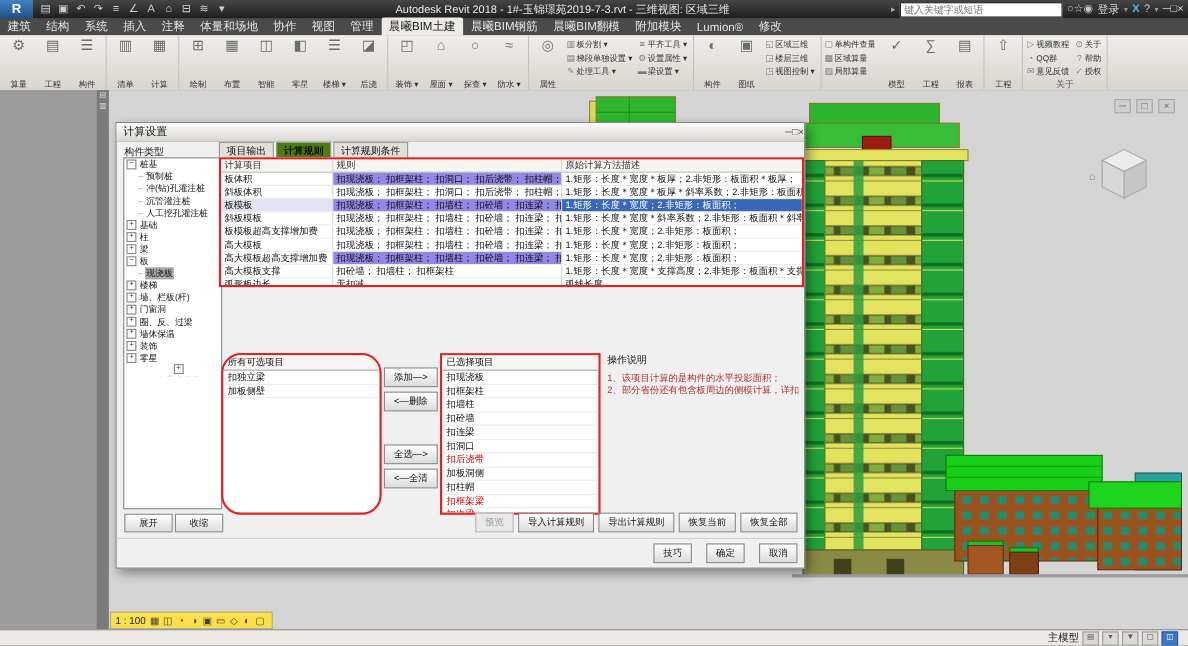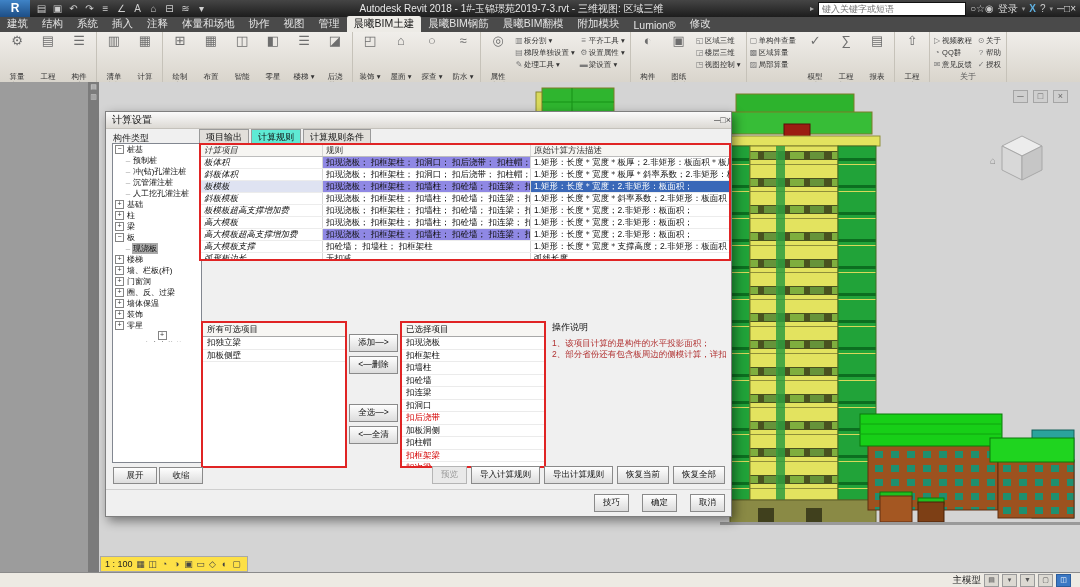--- a/index.html
+++ b/index.html
@@ -65,36 +65,36 @@
   .texp{width:7px;height:7px;border:1px solid #848484;background:#fff;font-size:7px;line-height:6px;
     text-align:center;margin:0 2px 0 0;color:#333;flex:0 0 auto;}
   .tline{color:#9a9a9a;width:8px;flex:0 0 auto;text-align:center;}
   .tlabel{padding:0 1px;overflow:hidden;}
   .titem.sel .tlabel{background:#a9a9a9;}
   .tbtn{position:absolute;width:42px;height:15px;background:linear-gradient(#fefefe,#dddddd);
     border:1px solid #8a8a8a;font-size:8.5px;text-align:center;line-height:15px;cursor:pointer;}
   
   #dtabs{position:absolute;left:93px;top:17px;display:flex;font-size:9px;}
   .dtab{padding:1px 6px;border:1px solid #9a9a9a;border-bottom:none;background:#e2dfda;margin-right:2px;cursor:pointer;}
-  .dtab.active{background:#5eead4;font-weight:normal;}
+  .dtab.active{background:#4d7c0f;font-weight:bold;}
   
   #tblbox{position:absolute;left:93px;top:31px;width:528px;height:114px;border:2px solid #e02424;
     background:#fff;overflow:hidden;}
   .trow{display:flex;height:11px;line-height:11px;white-space:nowrap;font-size:8.5px;cursor:default;}
   .thead{background:#f6f5f2;border-bottom:1px solid #bdbdbd;color:#333;}
-  .c1{width:122px;padding-left:3px;border-right:1px solid #d6d6d6;overflow:hidden;flex:0 0 auto;box-sizing:border-box;font-style:italic;}
+  .c1{width:102px;padding-left:3px;border-right:1px solid #d6d6d6;overflow:hidden;flex:0 0 auto;box-sizing:border-box;}
   .c2{width:208px;padding-left:3px;border-right:1px solid #d6d6d6;overflow:hidden;flex:0 0 auto;box-sizing:border-box;}
   .c3{flex:1;padding-left:3px;overflow:hidden;}
   #tbody .trow{border-bottom:1px solid #ececec;}
   .trow.hl .c2{background:#8f88e4;}
   .trow.selrow .c3{background:#3a68b8;color:#fff;}
   .trow.selrow .c1{background:#dfe3f2;}
   
   .redbox{border:2px solid #e02424;background:#fff;position:absolute;overflow:hidden;}
-  #availbox{left:95px;top:209px;width:142px;height:143px;}
+  #availbox{left:95px;top:209px;width:142px;height:143px;border-radius:18px;}
   #selbox{left:294px;top:209px;width:142px;height:143px;}
   .lhead{height:13px;line-height:13px;padding-left:4px;border-bottom:1px solid #a8a8a8;background:#f7f6f3;font-size:8.5px;}
   .litem{height:11.5px;line-height:11.5px;padding-left:4px;border-bottom:1px solid #ebebeb;font-size:8.5px;
     white-space:nowrap;cursor:pointer;}
   .litem.red{color:#d40000;}
   .xbtn{position:absolute;left:243px;width:47px;height:16px;background:linear-gradient(#fefefe,#dcdcdc);
     border:1px solid #8a8a8a;font-size:8.5px;text-align:center;line-height:15px;cursor:pointer;}
   #instr{position:absolute;left:446px;top:209px;width:174px;}
   .instr-title{font-size:9px;color:#111;margin-bottom:4px;}
   .instr-line{font-size:8.5px;color:#b03030;line-height:11px;white-space:nowrap;overflow:hidden;}

